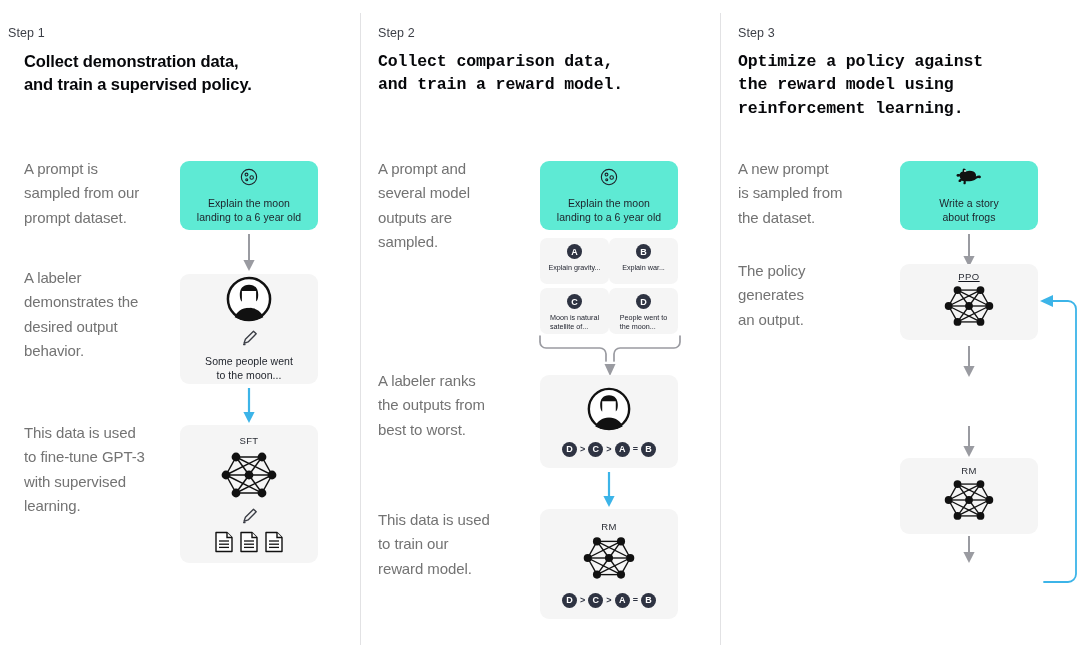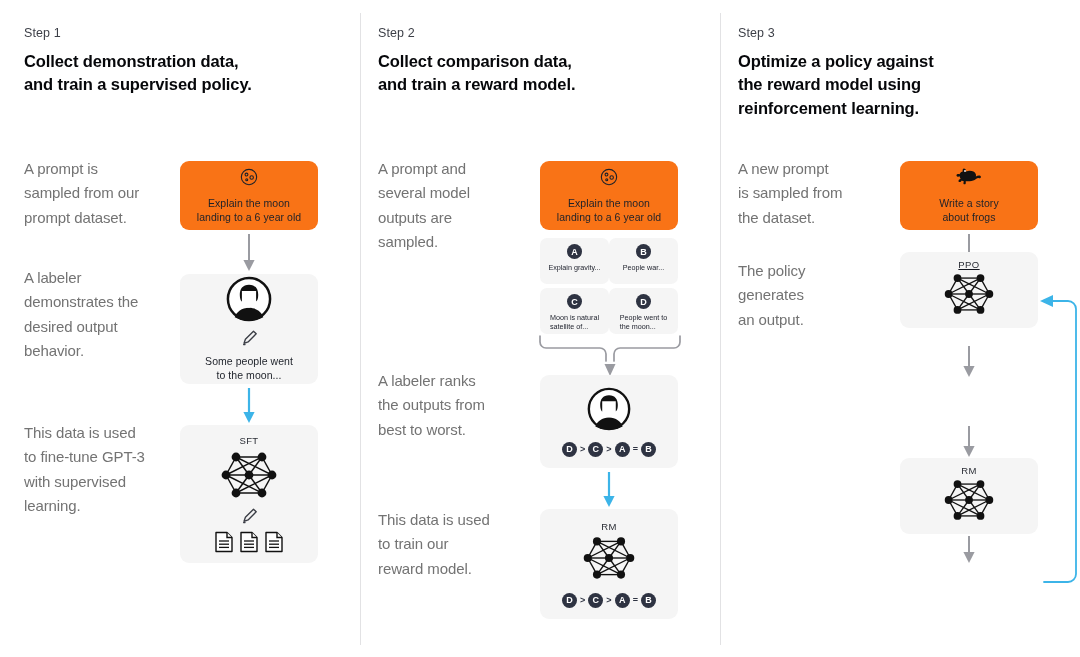--- a/index.html
+++ b/index.html
@@ -14,46 +14,46 @@
   }
   .board { position:absolute; inset:0; display:flex; }
   .column { position:relative; width:360px; height:657px; padding:12px 0 0 0; }
   .divider {
     position:absolute; top:13px; bottom:12px; left:0; width:1px;
     background:#e2e2e4;
   }
   .col-inner { position:relative; width:100%; height:100%; }
 
   .step-label {
-    position:absolute; left:24px; top:14px;
+    position:absolute; left:8px; top:14px;
     font-size:12.5px; color:#3c3f47; letter-spacing:.1px;
   }
   .col2 .step-label, .col3 .step-label { left:18px; }
   .step-title {
     position:absolute; left:24px; top:38px; width:330px;
     font-size:16.5px; font-weight:bold; line-height:1.42;
     color:#06070a; letter-spacing:-.1px;
   }
-  .col2 .step-title, .col3 .step-title { left:18px; width:330px; }
+  .col2 .step-title, .col3 .step-title { left:18px; width:330px;font-family:Liberation Mono, monospace; }
 
   .para {
     position:absolute; font-size:15px; line-height:1.62;
     color:#737373; letter-spacing:-.1px; width:180px;
   }
 
   
   .card {
     position:absolute;
     background:#f5f5f5;
     border-radius:9px;
     display:flex; flex-direction:column;
     align-items:center; justify-content:center;
     text-align:center;
   }
-  .card.blue { background:#f97316; }
+  .card.blue { background:#5eead4; }
   .card-text {
     font-size:10.5px; line-height:1.38; color:#1d2129;
     padding:0 8px; letter-spacing:.05px;
   }
   .card-title {
     font-size:9.5px; color:#2a2d35; letter-spacing:.4px;
   }
 
   
   .arrow { position:absolute; }
@@ -257,21 +257,21 @@
         <div class="card-text" style="white-space:pre-line">Explain the moon
 landing to a 6 year old</div>
       </div>
 
       <div class="opt" style="left:180px; top:226px;">
         <span class="badge">A</span>
         <span class="opt-text" style="white-space:pre-line">Explain gravity...</span>
       </div>
       <div class="opt" style="left:249px; top:226px;">
         <span class="badge">B</span>
-        <span class="opt-text" style="white-space:pre-line">People war...</span>
+        <span class="opt-text" style="white-space:pre-line">Explain war...</span>
       </div>
       <div class="opt" style="left:180px; top:276px;">
         <span class="badge">C</span>
         <span class="opt-text" style="white-space:pre-line">Moon is natural
 satellite of...</span>
       </div>
       <div class="opt" style="left:249px; top:276px;">
         <span class="badge">D</span>
         <span class="opt-text" style="white-space:pre-line">People went to
 the moon...</span>
@@ -384,21 +384,21 @@
 about frogs</div>
       </div>
 
       <div class="arrow" style="left:240px; top:222px;">
         <svg width="18" height="34" viewBox="0 0 18 34">
           <line x1="9" y1="0" x2="9" y2="23" stroke="#9a9ba1" stroke-width="2"></line>
           <polygon points="9,33 3.4,22 14.6,22" fill="#9a9ba1"></polygon>
         </svg>
       </div>
 
-      <div class="card" style="left:180px; top:240px; width:138px; height:76px;text-decoration:underline;">
+      <div class="card" style="left:180px; top:252px; width:138px; height:76px;text-decoration:underline;">
         <div class="card-title">PPO</div>
         <span style="margin-top:1px;">
           <svg width="58" height="46" viewBox="0 0 62 52">
             <g stroke="#111" stroke-width="1.5">
               <line x1="18" y1="8" x2="44" y2="8"></line>
                 <line x1="18" y1="8" x2="8" y2="26"></line>
               <line x1="18" y1="8" x2="31" y2="26"></line>
                 <line x1="18" y1="8" x2="54" y2="26"></line>
               <line x1="44" y1="8" x2="8" y2="26"></line>
                 <line x1="44" y1="8" x2="31" y2="26"></line>

